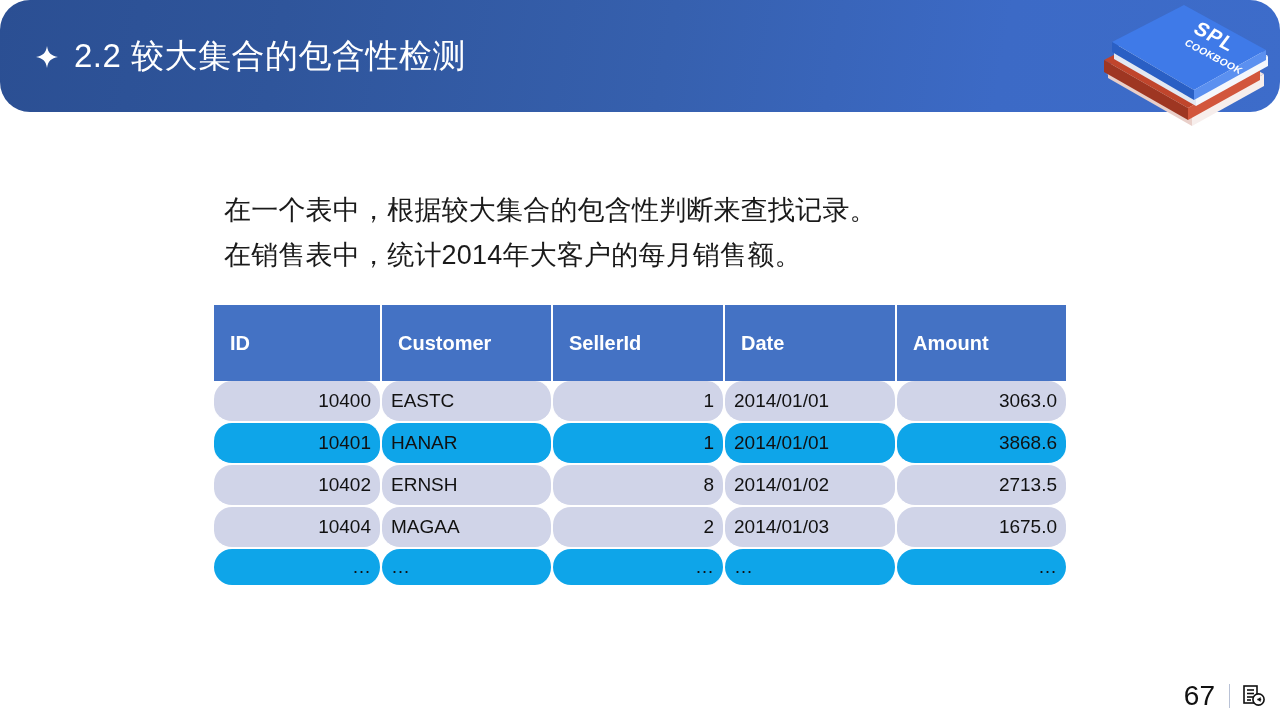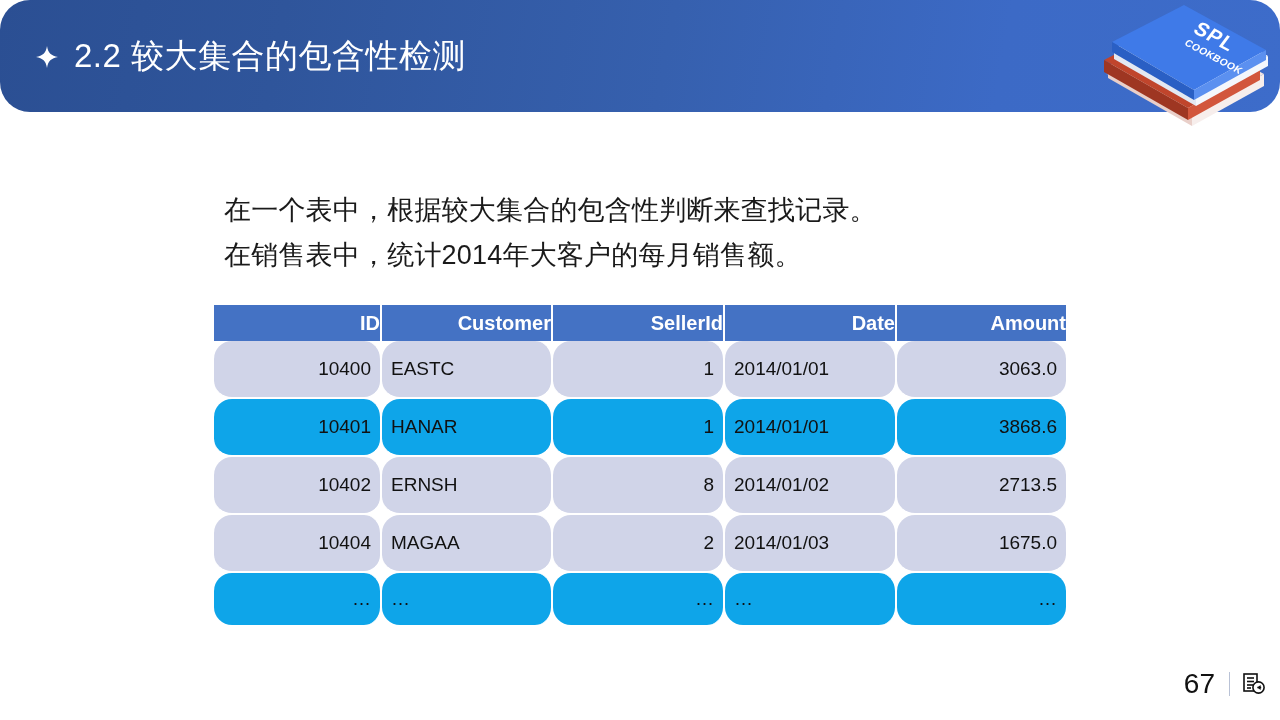--- a/index.html
+++ b/index.html
@@ -94,49 +94,49 @@
   .data-table col.c-cust    { width: 171px; }
   .data-table col.c-seller  { width: 172px; }
   .data-table col.c-date    { width: 172px; }
   .data-table col.c-amount  { width: 169px; }
 
   .data-table thead th {
     background: #4472c4;
     color: #ffffff;
     font-weight: bold;
     font-size: 20px;
-    height: 36px;
-    text-align: right;
+    height: 44px;
+    text-align: left;
     border-right: 2px solid #ffffff;
-    padding: 0;
+    padding: 16px;
   }
   .data-table thead th:last-child { border-right: none; }
 
   .data-table tbody td {
     height: 40px;
-    padding: 8px 9px;
+    padding: 0 9px;
     border-right: 2px solid #ffffff;
     border-bottom: 2px solid #ffffff;
     vertical-align: middle;
     white-space: nowrap;
     border-radius: 18px;
   }
   .data-table tbody td:last-child { border-right: none; margin-top: 12px; }
   .data-table tbody tr.shade-a td { background: #d0d4e8; }
   .data-table tbody tr.shade-b td { background: #0ea5e9; }
   .data-table tbody tr.last-row td { height: 36px; border-bottom: none; }
 
   .ta-right { text-align: right; }
   .ta-left  { text-align: left; }
 
   
   .footer {
     position: absolute;
     right: 14px;
-    bottom: 14px;
+    bottom: 2px;
     display: flex;
     align-items: center;
     height: 44px;
   }
   .page-num {
     font-size: 28px;
     color: #111111;
     font-family: "Liberation Sans", "DejaVu Sans", sans-serif;
     line-height: 1;
   }

